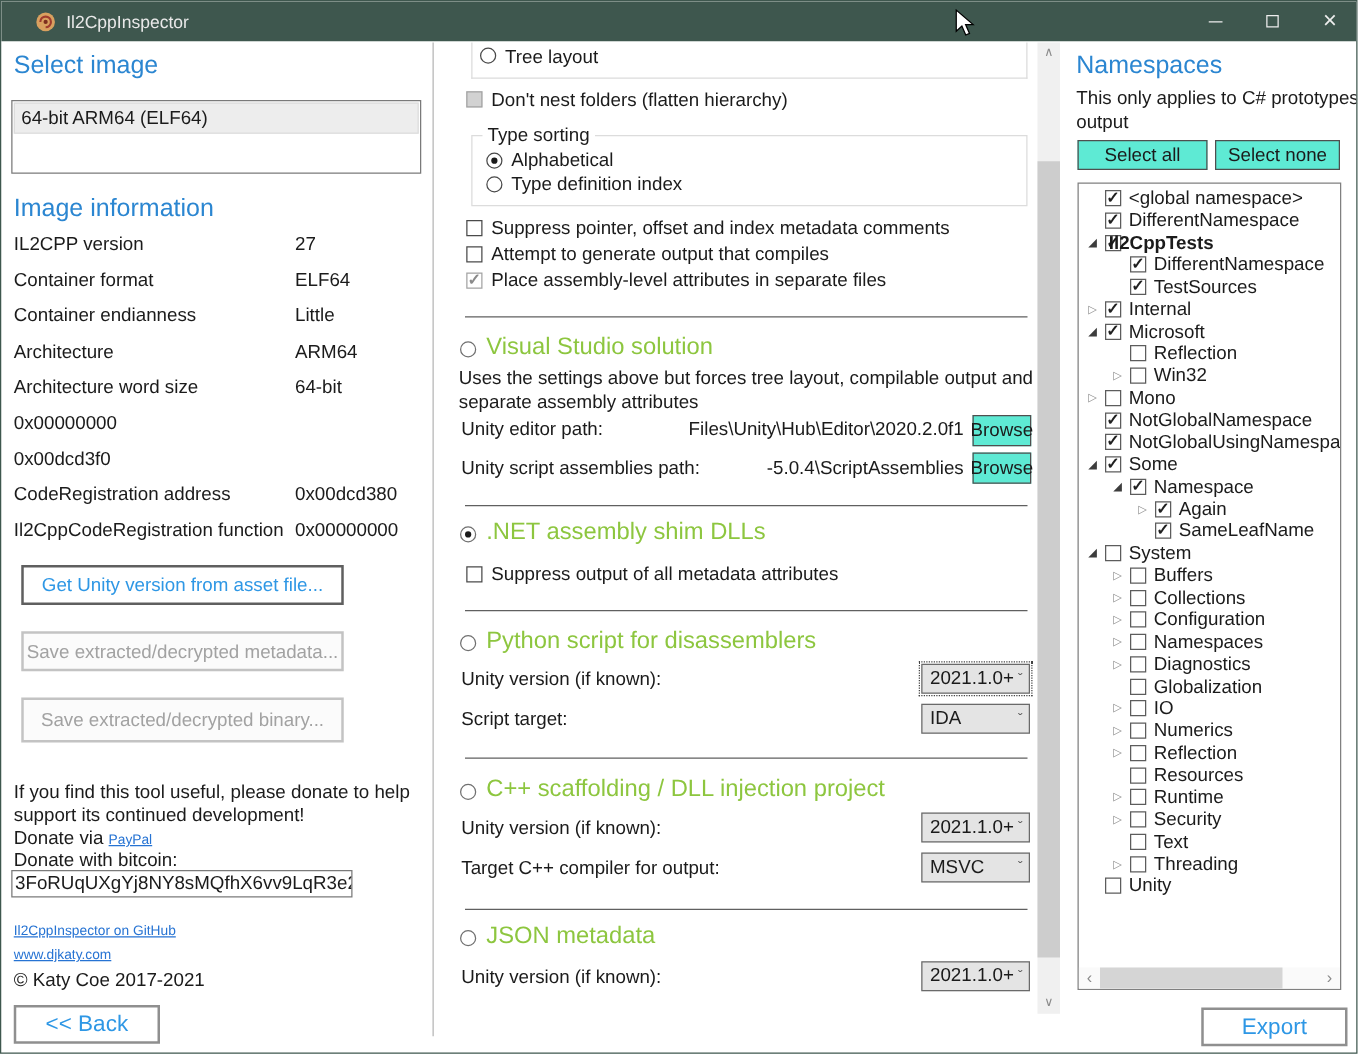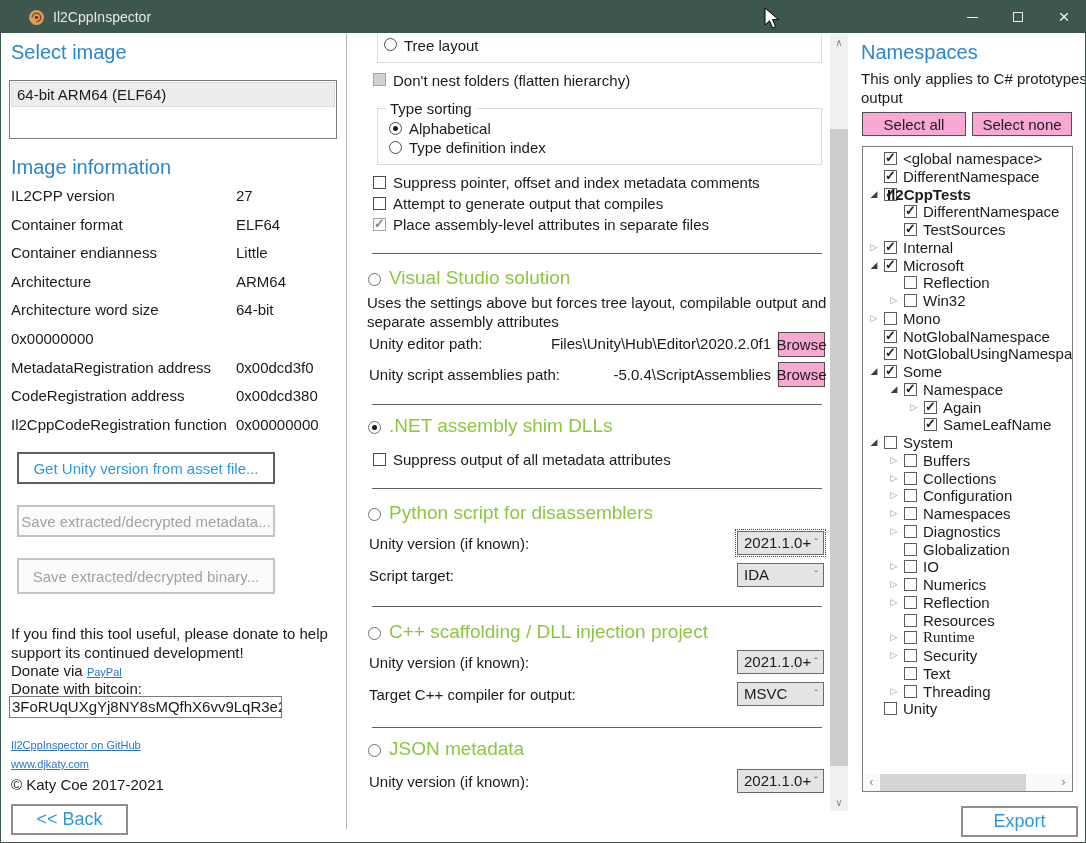--- a/index.html
+++ b/index.html
@@ -27,21 +27,21 @@
 
   
   .info-row { position:relative; height:28.6px; display:flex; }
   .info-label { width:225px; font-size:15px; color:#1b1b1b; white-space:nowrap; }
   .info-value { font-size:15px; color:#1b1b1b; white-space:nowrap; }
 
   
   .btn-blue { background:#fff; border:2px solid #5f5f5f; color:#2e97e5; font-size:15px; text-align:center; display:flex; align-items:center; justify-content:center; white-space:nowrap; }
   .btn-disabled { background:#fbfbfb; border:2px solid #c3c3c3; color:#a2a2a2; font-size:15px; display:flex; align-items:center; justify-content:center; white-space:nowrap; }
   .btn-nav { background:#fff; border:2px solid #8f8f8f; color:#2e97e5; font-size:18px; display:flex; align-items:center; justify-content:center; white-space:nowrap; }
-  .btn-gray { background:#f9a8d4; border:1px solid #4f4f4f; color:#1b1b1b; font-size:15px; display:flex; align-items:center; justify-content:center; white-space:nowrap; }
+  .btn-gray { background:#5eead4; border:1px solid #4f4f4f; color:#1b1b1b; font-size:15px; display:flex; align-items:center; justify-content:center; white-space:nowrap; }
 
   a.link { color:#2673d3; text-decoration:underline; font-size:11px; white-space:nowrap; cursor:pointer; }
 
   .textbox { border:1px solid #7a7a7a; background:#fff; font-size:15px; color:#1b1b1b; padding:1px 2px; white-space:nowrap; overflow:hidden; }
 
   .vsep { background:#b5b5b5; width:1px; }
   .sep { background:#606060; height:1px; }
 
   
   .groupbox { border:1px solid #dcdcdc; position:absolute; }
@@ -136,21 +136,20 @@
       <span class="info-value">ARM64</span>
     </div>
     <div class="info-row">
       <span class="info-label">Architecture word size</span>
       <span class="info-value">64-bit</span>
     </div>
     <div class="info-row">
       <span class="info-value">0x00000000</span>
     </div>
     <div class="info-row">
-      <span class="info-label">MetadataRegistration address</span>
       <span class="info-value">0x00dcd3f0</span>
     </div>
     <div class="info-row">
       <span class="info-label">CodeRegistration address</span>
       <span class="info-value">0x00dcd380</span>
     </div>
     <div class="info-row">
       <span class="info-label">Il2CppCodeRegistration function</span>
       <span class="info-value">0x00000000</span>
     </div>
@@ -377,21 +376,21 @@
       <span class="chk tree" style="left: 41px; top: 2px;"></span>
       <span class="tree-lbl" style="left: 60px;">Reflection</span>
     </div>
     <div class="tree-row" style="top: 464.5px;">
       <span class="chk tree" style="left: 41px; top: 2px;"></span>
       <span class="tree-lbl" style="left: 60px;">Resources</span>
     </div>
     <div class="tree-row" style="top: 482.25px;">
       <span class="tree-exp collapsed" style="left: 24px;">▷</span>
       <span class="chk tree" style="left: 41px; top: 2px;"></span>
-      <span class="tree-lbl" style="left: 60px; font-family: Liberation Serif, serif;">Runtime</span>
+      <span class="tree-lbl" style="left: 60px;">Runtime</span>
     </div>
     <div class="tree-row" style="top: 500px;">
       <span class="tree-exp collapsed" style="left: 24px;">▷</span>
       <span class="chk tree" style="left: 41px; top: 2px;"></span>
       <span class="tree-lbl" style="left: 60px;">Security</span>
     </div>
     <div class="tree-row" style="top: 517.75px;">
       <span class="chk tree" style="left: 41px; top: 2px;"></span>
       <span class="tree-lbl" style="left: 60px;">Text</span>
     </div>

